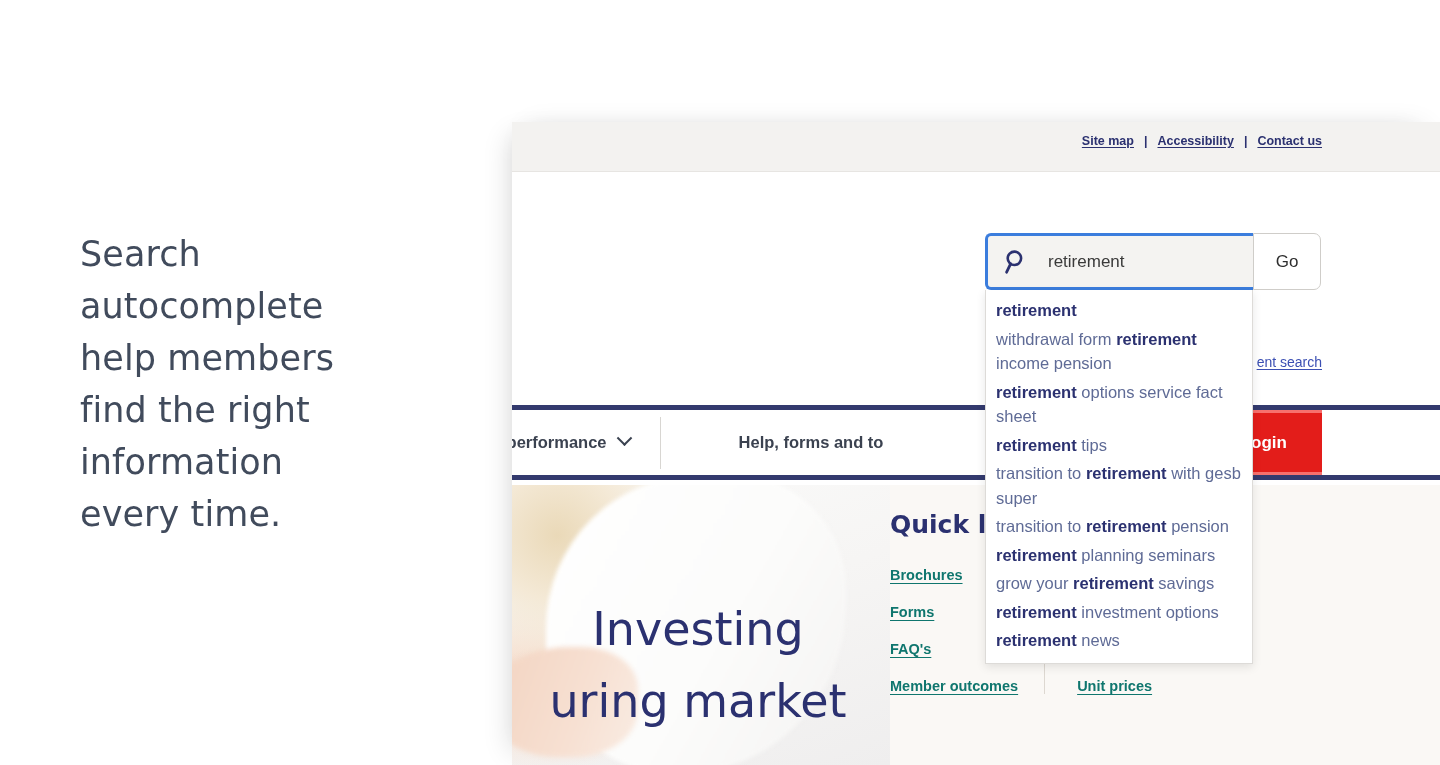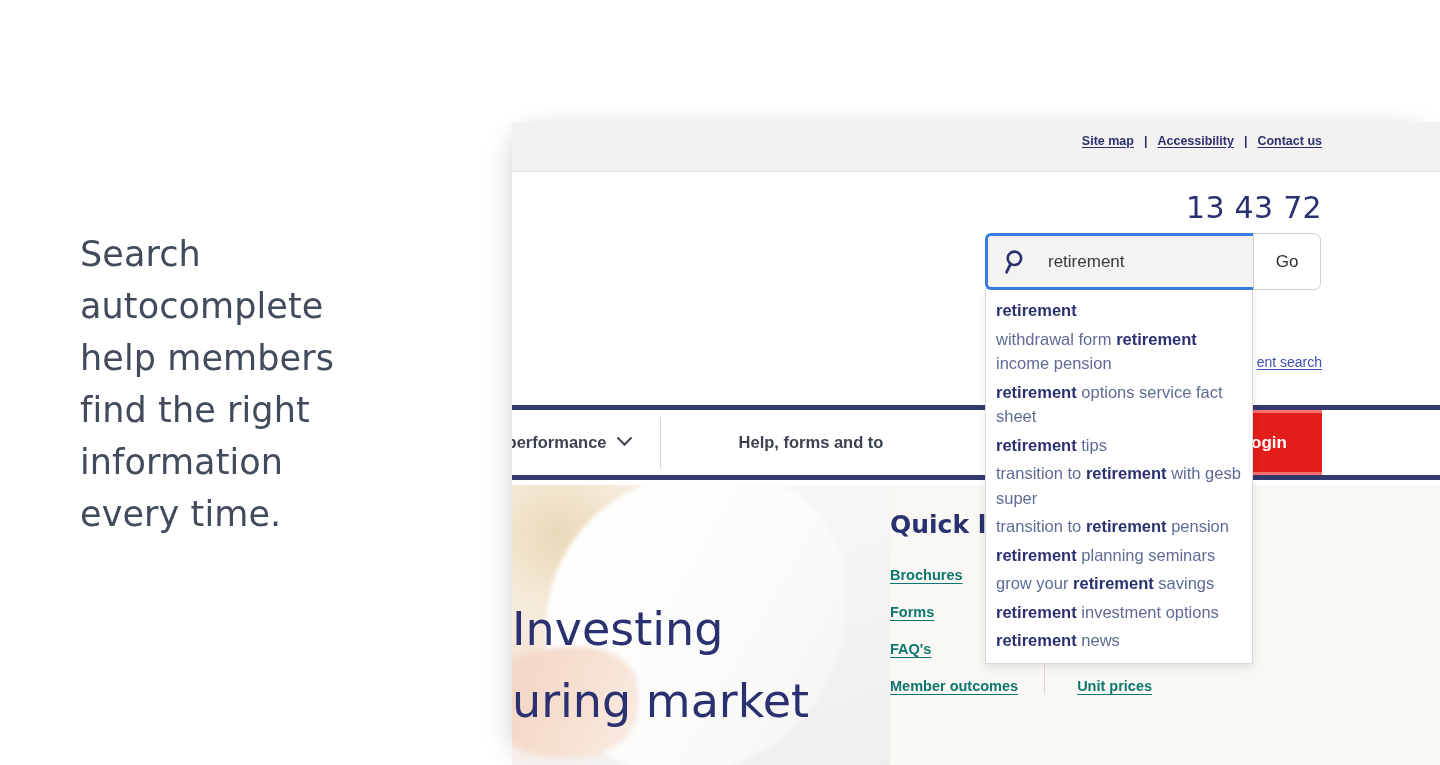--- a/index.html
+++ b/index.html
@@ -195,21 +195,21 @@
   }
   .hero-title {
     position: absolute;
     left: 0; top: 108px;
     width: 378px;
     font-family: "DejaVu Sans", sans-serif;
     font-size: 46px;
     line-height: 72px;
     color: #2b3170;
     white-space: pre-line;
-    text-align: left;
+    text-align: center;
     padding-right: 6px;
   }
 
   .quick {
     position: absolute;
     left: 378px; top: 0;
     width: 550px;
     height: 280px;
     background: #faf8f5;
     padding: 20px 0 0 0;
@@ -325,21 +325,20 @@
       <div class="utility-links">
         <a href="#">Site map</a>
         <span class="utility-sep">|</span>
         <a href="#">Accessibility</a>
         <span class="utility-sep">|</span>
         <a href="#">Contact us</a>
       </div>
     </div>
 
     <div class="header-zone">
-      <div class="phone">13 43 72</div>
       <a class="adv-search" href="#">ent search</a>
     </div>
 
     <div class="nav-bar">
       <div class="nav-item first">
         <span>stment and performance</span>
         <span class="chev"></span>
       </div>
       <div class="nav-divider"></div>
       <div class="nav-item second">

